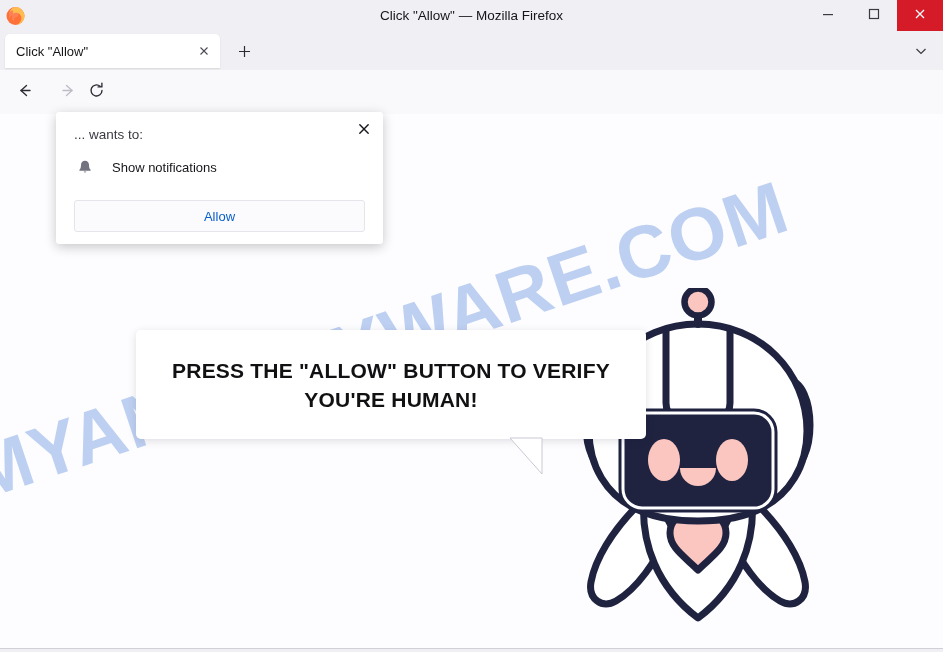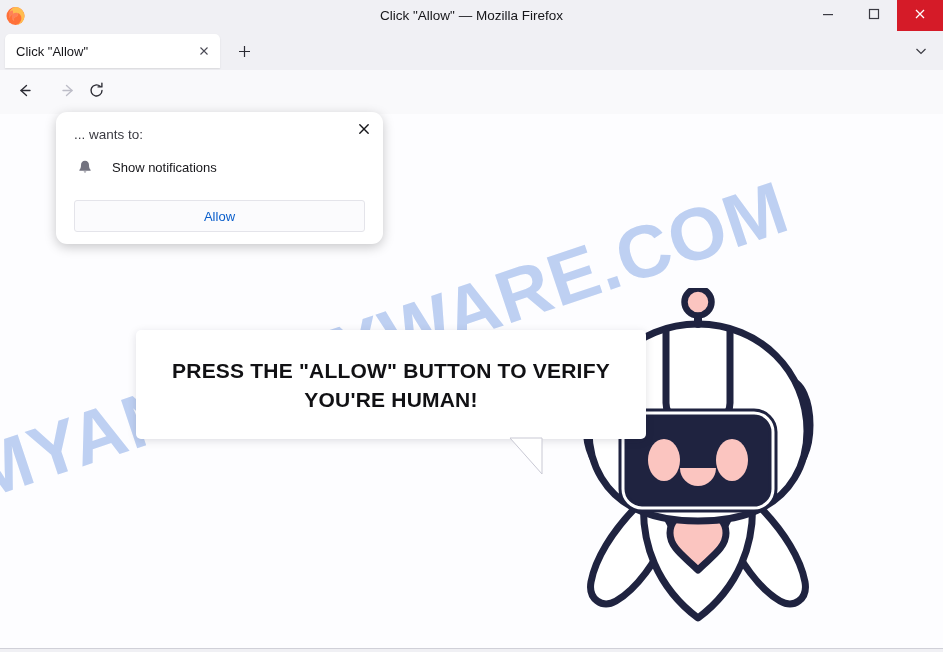--- a/index.html
+++ b/index.html
@@ -109,21 +109,21 @@
     position:absolute;left:0;top:0;width:510px;height:109px;
     display:flex;align-items:center;justify-content:center;text-align:center;
     font-size:21px;font-weight:bold;color:#111114;line-height:29px;
     letter-spacing:.2px;padding:0 14px;box-sizing:border-box;
   }
   .bubble-tail{position:absolute;left:500px;top:322px;width:60px;height:40px;}
 
   
   .doorhanger{
     position:absolute;left:56px;top:112px;width:327px;height:132px;
-    background:#ffffff;border-radius:11px;
+    background:#ffffff;border-radius:3px;
     box-shadow:0 3px 12px rgba(0,0,0,.22);
   }
   .dh-close{
     position:absolute;right:6px;top:6px;width:26px;height:26px;
     display:flex;align-items:center;justify-content:center;border-radius:3px;
   }
   .dh-wants{position:absolute;left:18px;top:15px;font-size:13.5px;color:#3a3a42;}
   .dh-row{position:absolute;left:18px;top:44px;display:flex;align-items:center;}
   .dh-bell{width:22px;height:22px;display:flex;align-items:center;justify-content:center;flex:none;}
   .dh-perm{margin-left:16px;font-size:13px;color:#16161a;}

